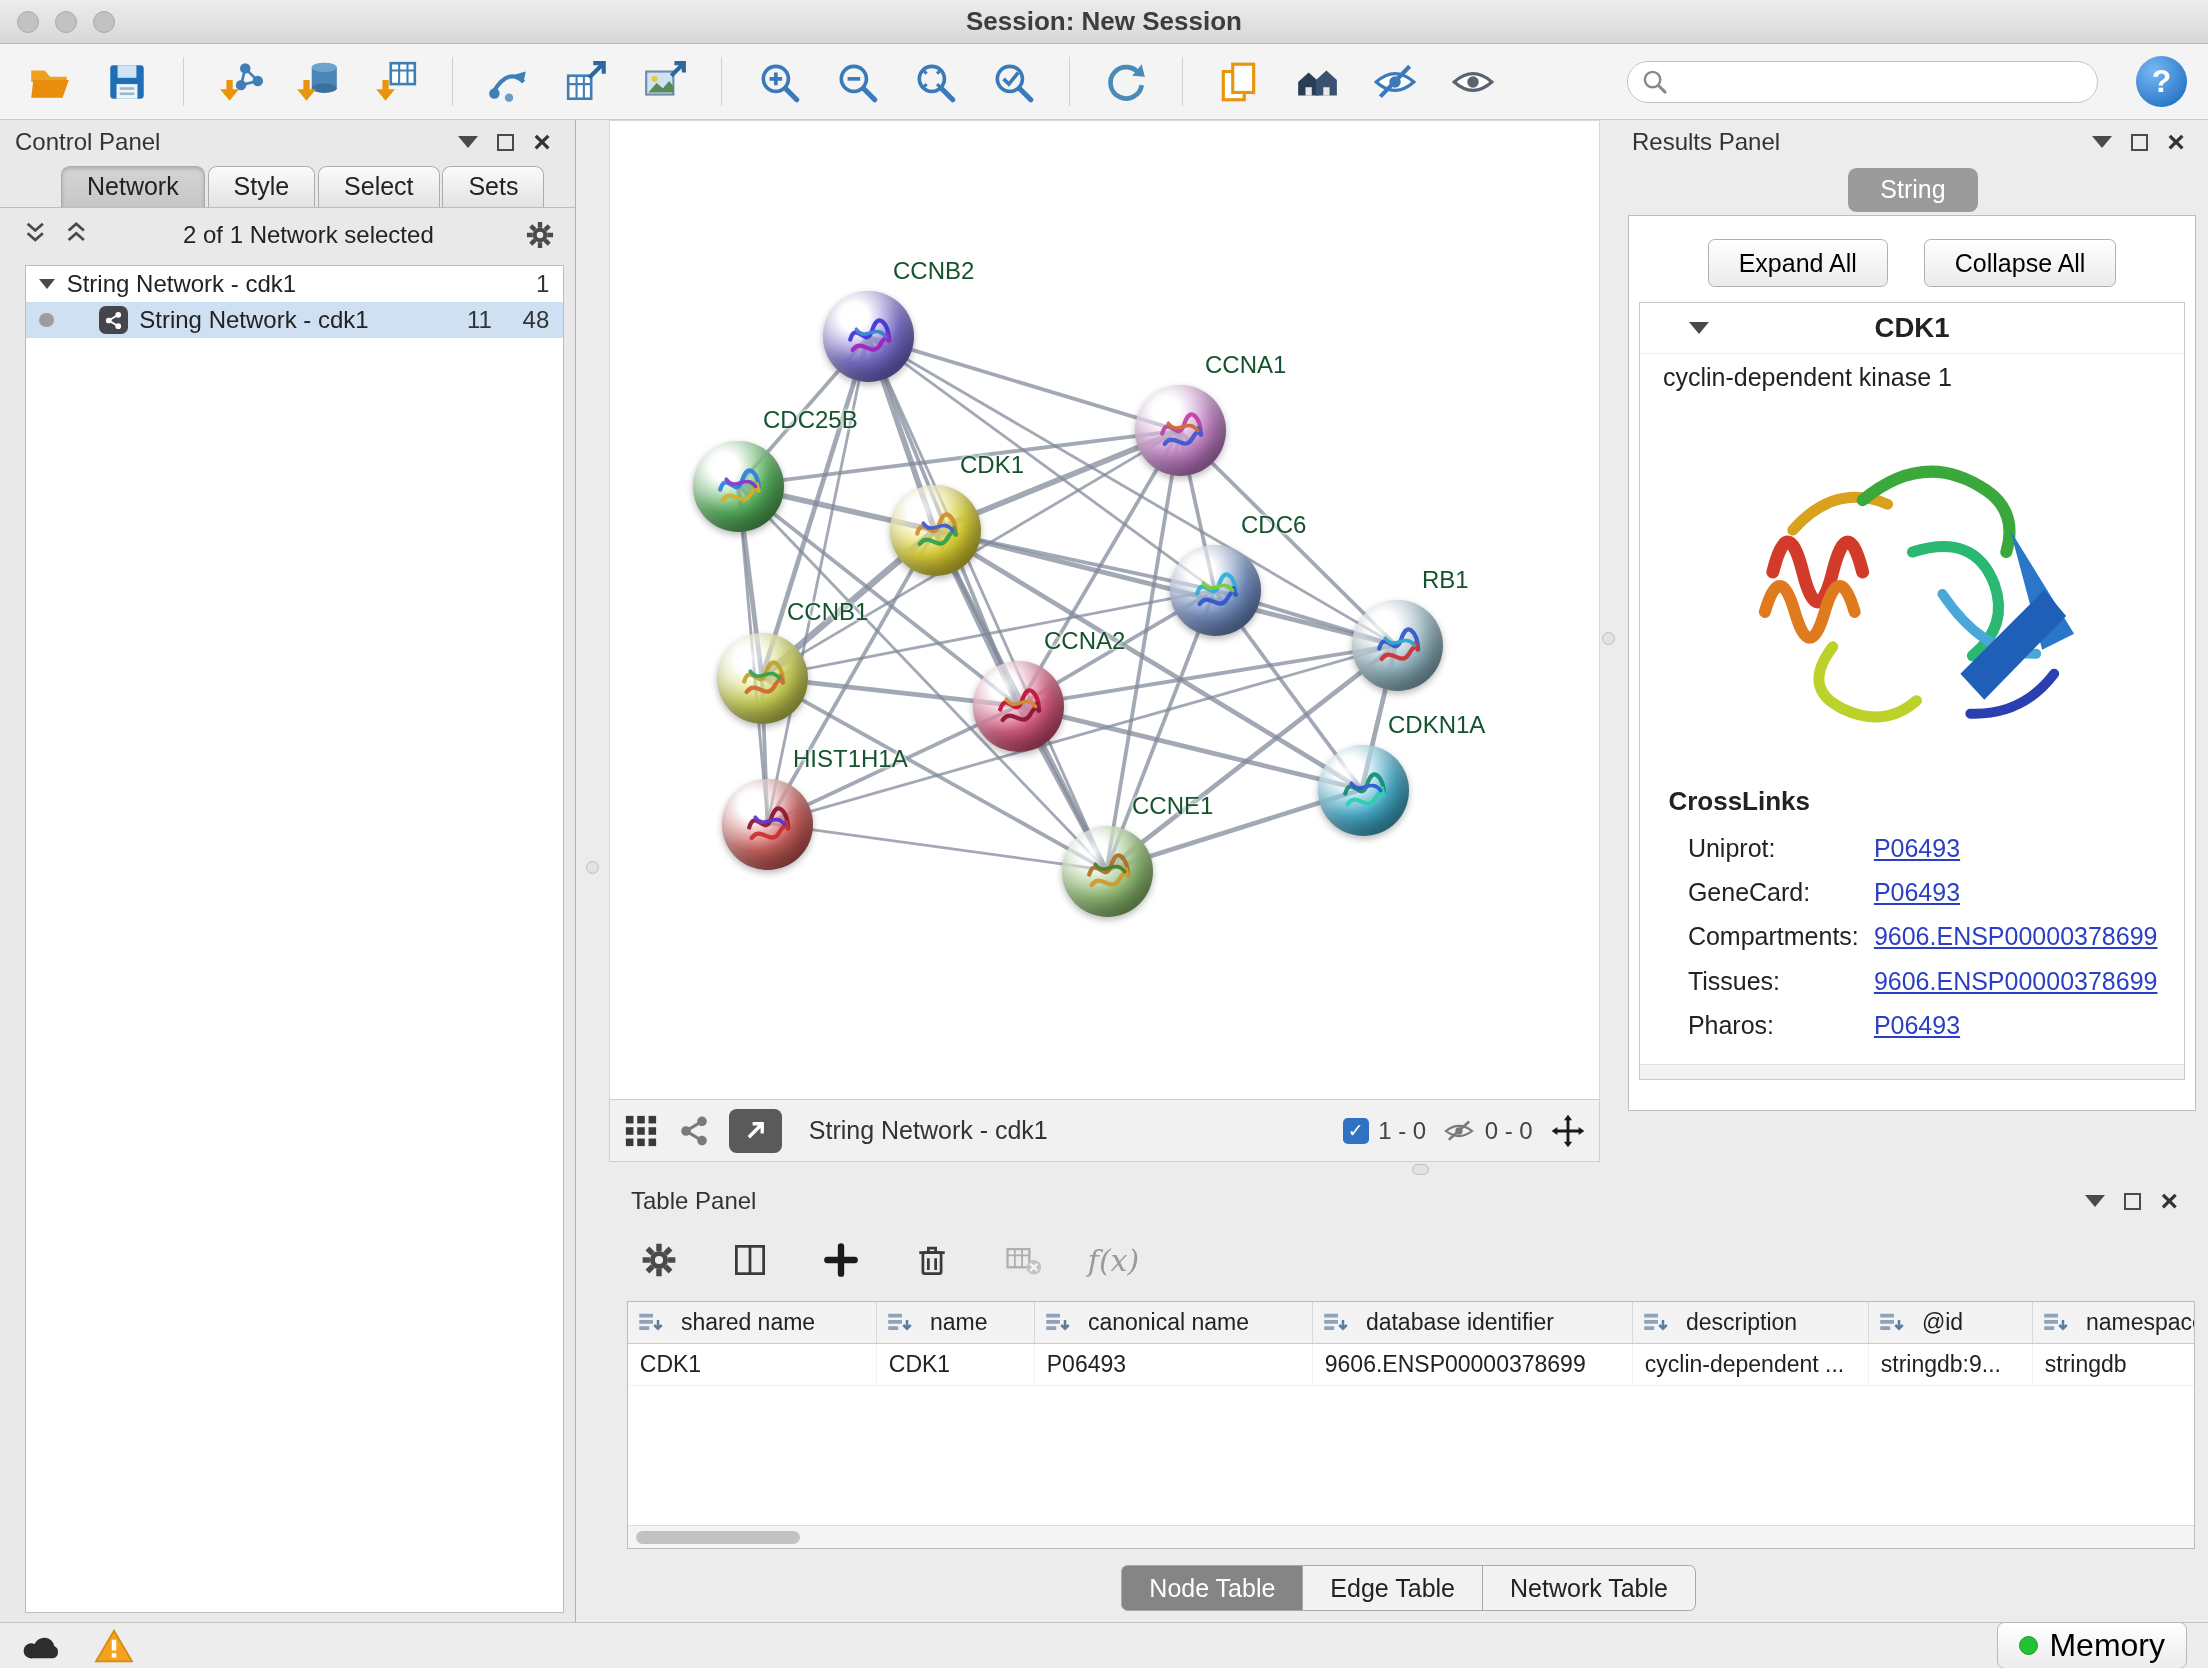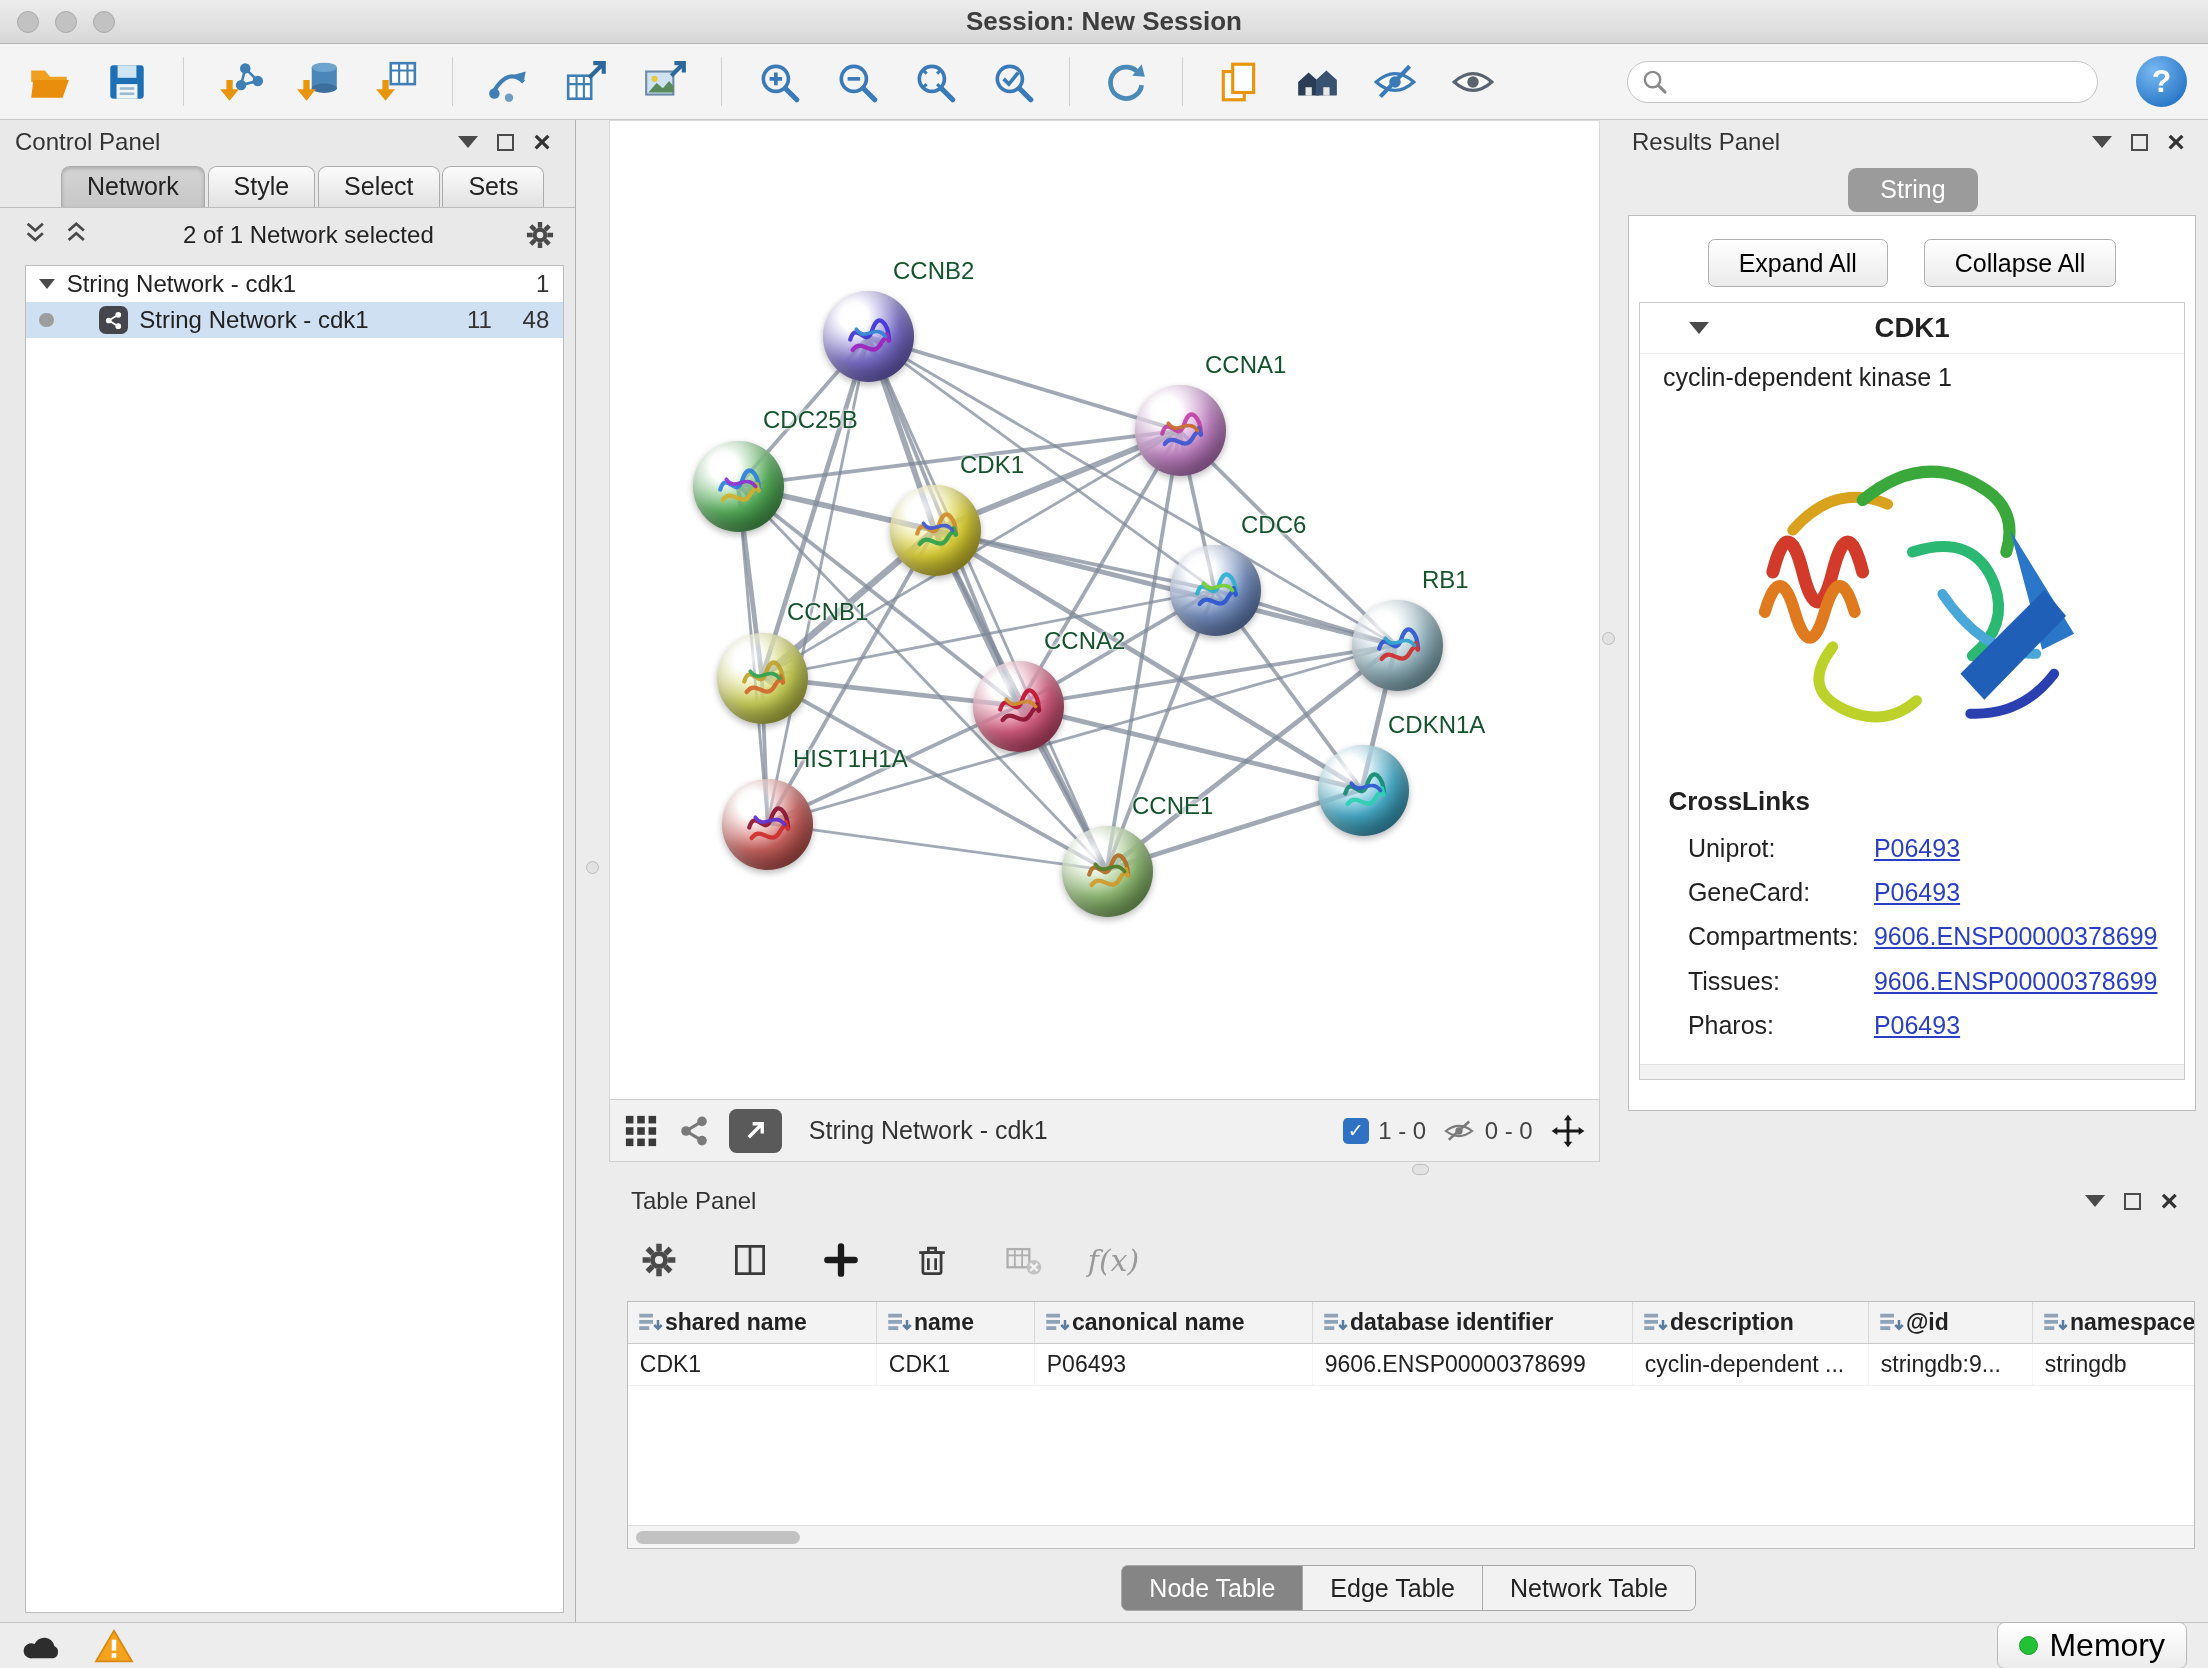--- a/index.html
+++ b/index.html
@@ -95,21 +95,21 @@
 
   
   .tp { position:absolute; left:616px; top:1179px; right:5.7px; bottom:51px; background:#ececec; }
   .tp-toolbar { display:flex; align-items:center; gap:36px; padding:9.5px 7.6px 5.7px 15px; }
   .tp-toolbar .tbi svg { width:40px; height:40px; }
   .dis { opacity:.42; }
   .fx { font-family:"DejaVu Serif", serif; font-style:italic; font-size:30px; color:#9a9a9a; }
   .tp-tablebox { position:absolute; left:11.4px; right:7.6px; top:122px; bottom:68px; background:#fff;
                  border:1px solid #bdbdbd; overflow:hidden; }
   .thead { display:flex; background:#f3f3f3; border-bottom:1px solid #c9c9c9; height:42px; }
-  .th { display:flex; align-items:center; gap:2px; padding:0 9.5px; font-size:23px; font-weight:bold;
+  .th { display:flex; align-items:center; gap:18px; padding:0 9.5px; font-size:23px; font-weight:normal;
         border-right:1px solid #d8d8d8; overflow:hidden; white-space:nowrap; flex:0 0 auto; }
   .th .sort-ic { width:25px; height:25px; flex:0 0 auto; }
   .tr { display:flex; height:42px; border-bottom:1px solid #f0f0f0; }
   .td { display:flex; align-items:center; padding:0 11.4px; font-size:23px; border-right:1px solid #f3f3f3;
         overflow:hidden; white-space:nowrap; flex:0 0 auto; }
   .hscroll { position:absolute; left:0; right:0; bottom:0; height:23px; background:#f4f4f4; border-top:1px solid #ddd; }
   .hthumb { position:absolute; left:7.6px; top:4.8px; width:164px; height:13.3px; border-radius:6.7px; background:#c2c2c2; }
   .tp-tabs { position:absolute; left:0; right:0; bottom:5.7px; display:flex; justify-content:center; }
   .tp-tab { font-size:25px; padding:7.6px 27px; border:1px solid #a9a9a9; background:#f2f2f2; color:#222;
             margin-left:-1px; cursor:pointer; font-family:"Liberation Sans",sans-serif; }

